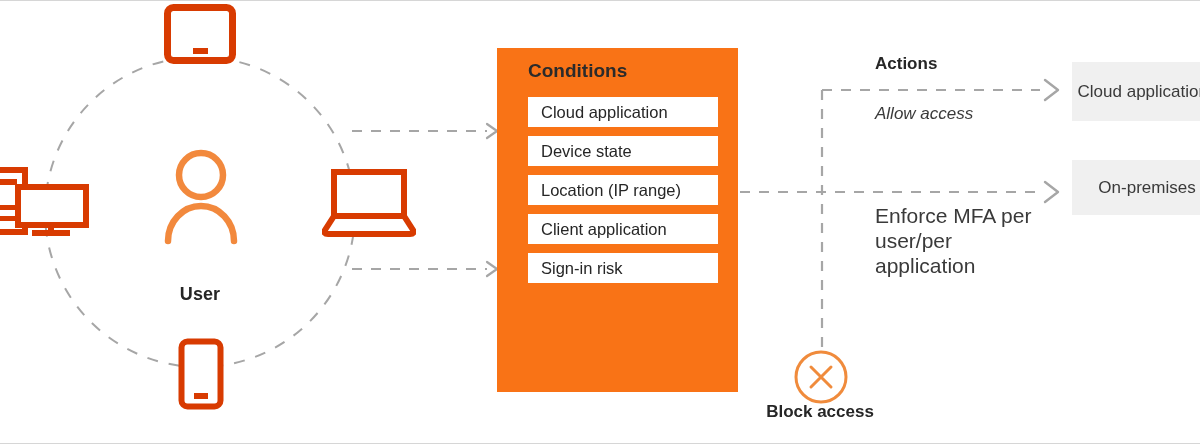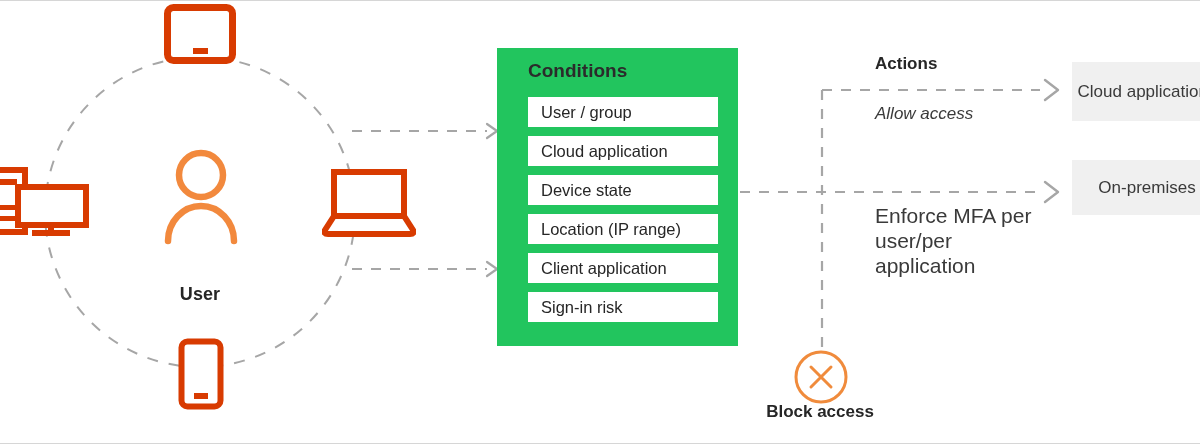--- a/index.html
+++ b/index.html
@@ -26,22 +26,22 @@
     position:absolute;left:162px;top:146px;width:78px;height:100px;
     display:flex;flex-direction:column;align-items:center;
   }
   #user-label{
     position:absolute;left:120px;top:240px;width:160px;text-align:center;
     font-size:18px;font-weight:bold;color:#262626;letter-spacing:.1px;margin-top:44px;
   }
 
   
   #conditions-panel{
-    position:absolute;left:497px;top:48px;width:241px;height:298px;
-    background:#22c55e;z-index:2;
+    position:absolute;left:497px;top:48px;width:241px;height:344px;
+    background:#f97316;z-index:2;
   }
   #conditions-title{
     position:absolute;left:31px;top:12px;font-size:19px;font-weight:bold;color:#2b2b2b;
   }
   #conditions-list{position:absolute;left:31px;top:49px;width:190px;}
   .condition-row{
     height:30px;background:#ffffff;margin-bottom:9px;
     display:flex;align-items:center;padding-left:13px;box-sizing:border-box;
     font-size:16.5px;color:#262626;white-space:nowrap;
   }
@@ -142,21 +142,20 @@
         <circle cx="39" cy="29" r="22" fill="none" stroke="#f2893d" stroke-width="6.5"></circle>
         <path d="M6 95 A33 35 0 0 1 72 95" fill="none" stroke="#f2893d" stroke-width="6.5" stroke-linecap="round"></path>
       </svg>
     </div>
     <div id="user-label">User</div>
   </div>
 
   <div id="conditions-panel">
     <div id="conditions-title">Conditions</div>
     <div id="conditions-list">
-      <div class="condition-row">User / group</div>
       <div class="condition-row">Cloud application</div>
       <div class="condition-row">Device state</div>
       <div class="condition-row">Location (IP range)</div>
       <div class="condition-row">Client application</div>
       <div class="condition-row">Sign-in risk</div>
     </div>
   </div>
 
   <div id="actions-title">Actions</div>
   <div id="allow-access-label">Allow access</div>

